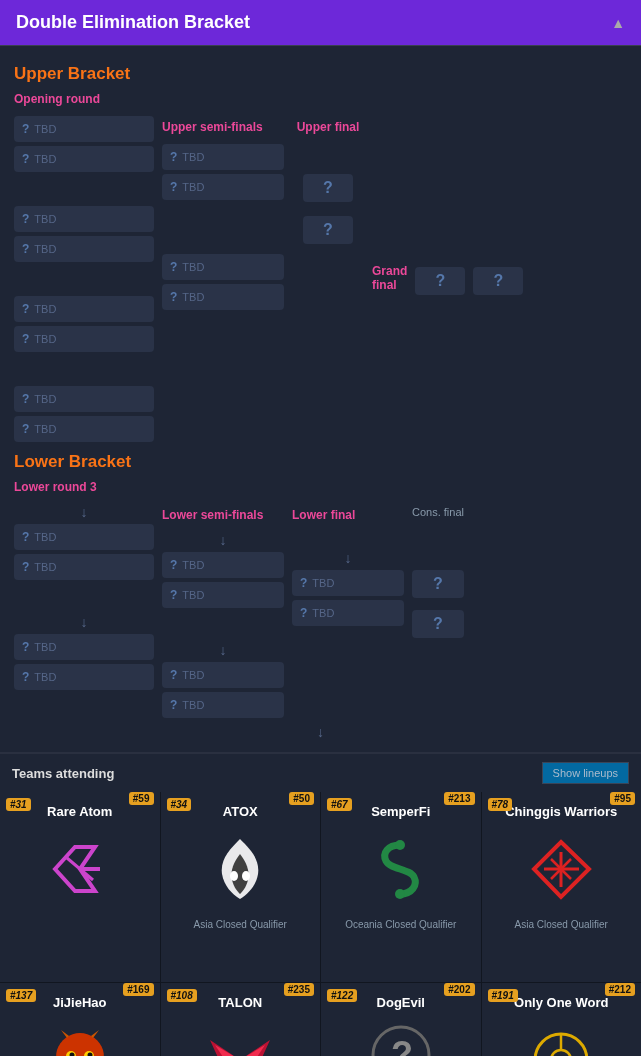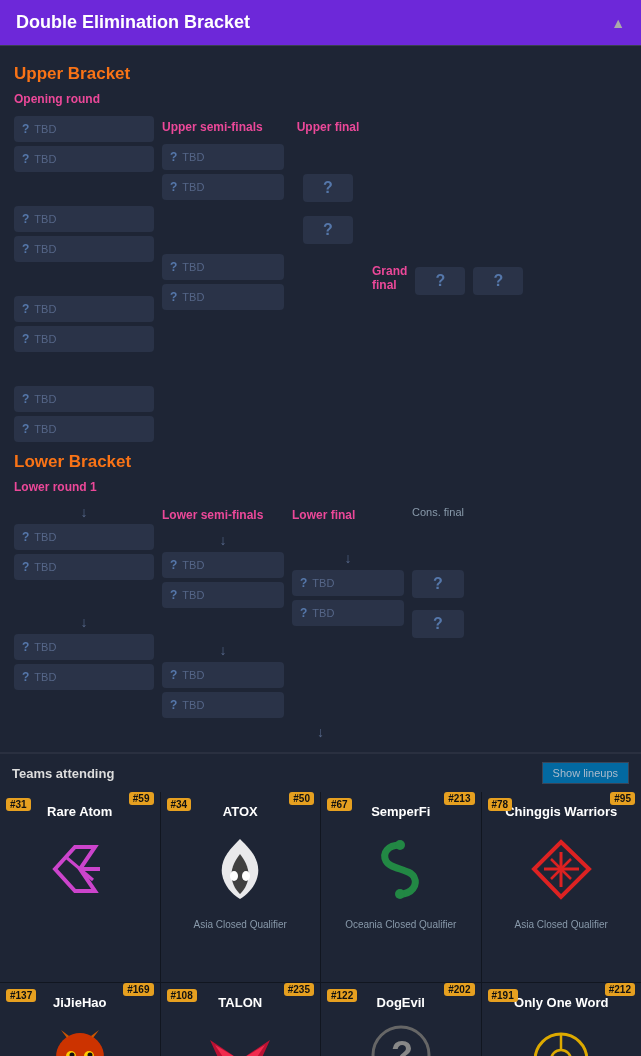--- a/index.html
+++ b/index.html
@@ -226,20 +226,21 @@
     .team-rank-badge {
       position: absolute;
       top: 6px;
       left: 6px;
       background: #e6a020;
       color: #111;
       font-size: 10px;
       font-weight: bold;
       padding: 1px 4px;
       border-radius: 3px;
+      font-style: italic;
     }
     .team-rank-badge2 {
       position: absolute;
       top: 0;
       right: 6px;
       background: #e6a020;
       color: #111;
       font-size: 10px;
       font-weight: bold;
       padding: 1px 4px;
@@ -369,21 +370,21 @@
         </div>
     </div>
 
   </div>
 
   <div class="bracket-section-title">Lower Bracket</div>
 
   <div class="lower-bracket-area">
 
     <div class="lower-r1">
-      <div class="col-header">Lower round 1</div>
+      <div class="col-header">Lower round 3</div>
       <div class="arrow-down">↓</div>
       <div class="match-slot">
           <span class="q-mark">?</span>
           <span class="tbd-text">TBD</span>
         </div>
       <div class="match-slot">
           <span class="q-mark">?</span>
           <span class="tbd-text">TBD</span>
         </div>
       <div class="spacer-lg"></div>

